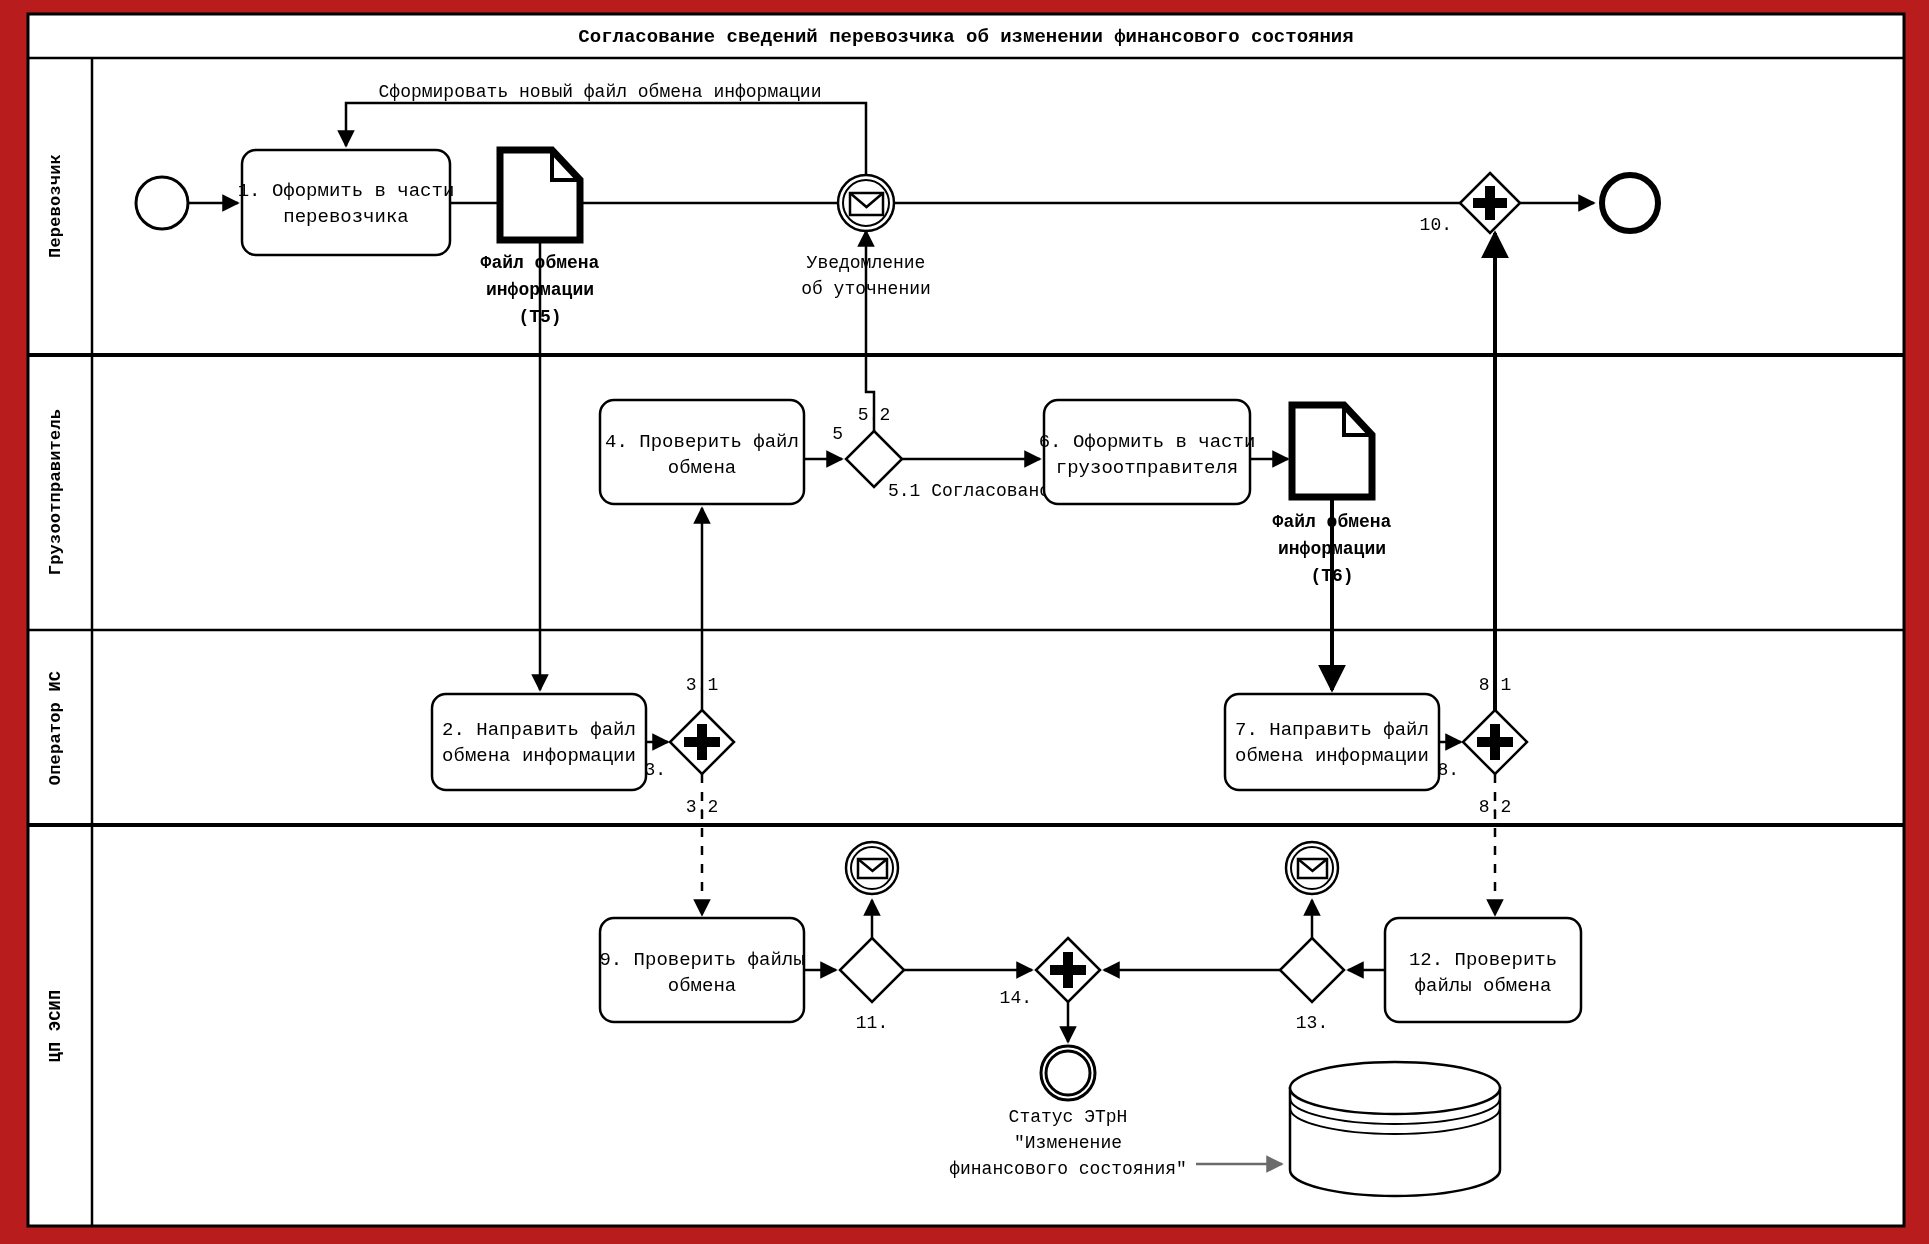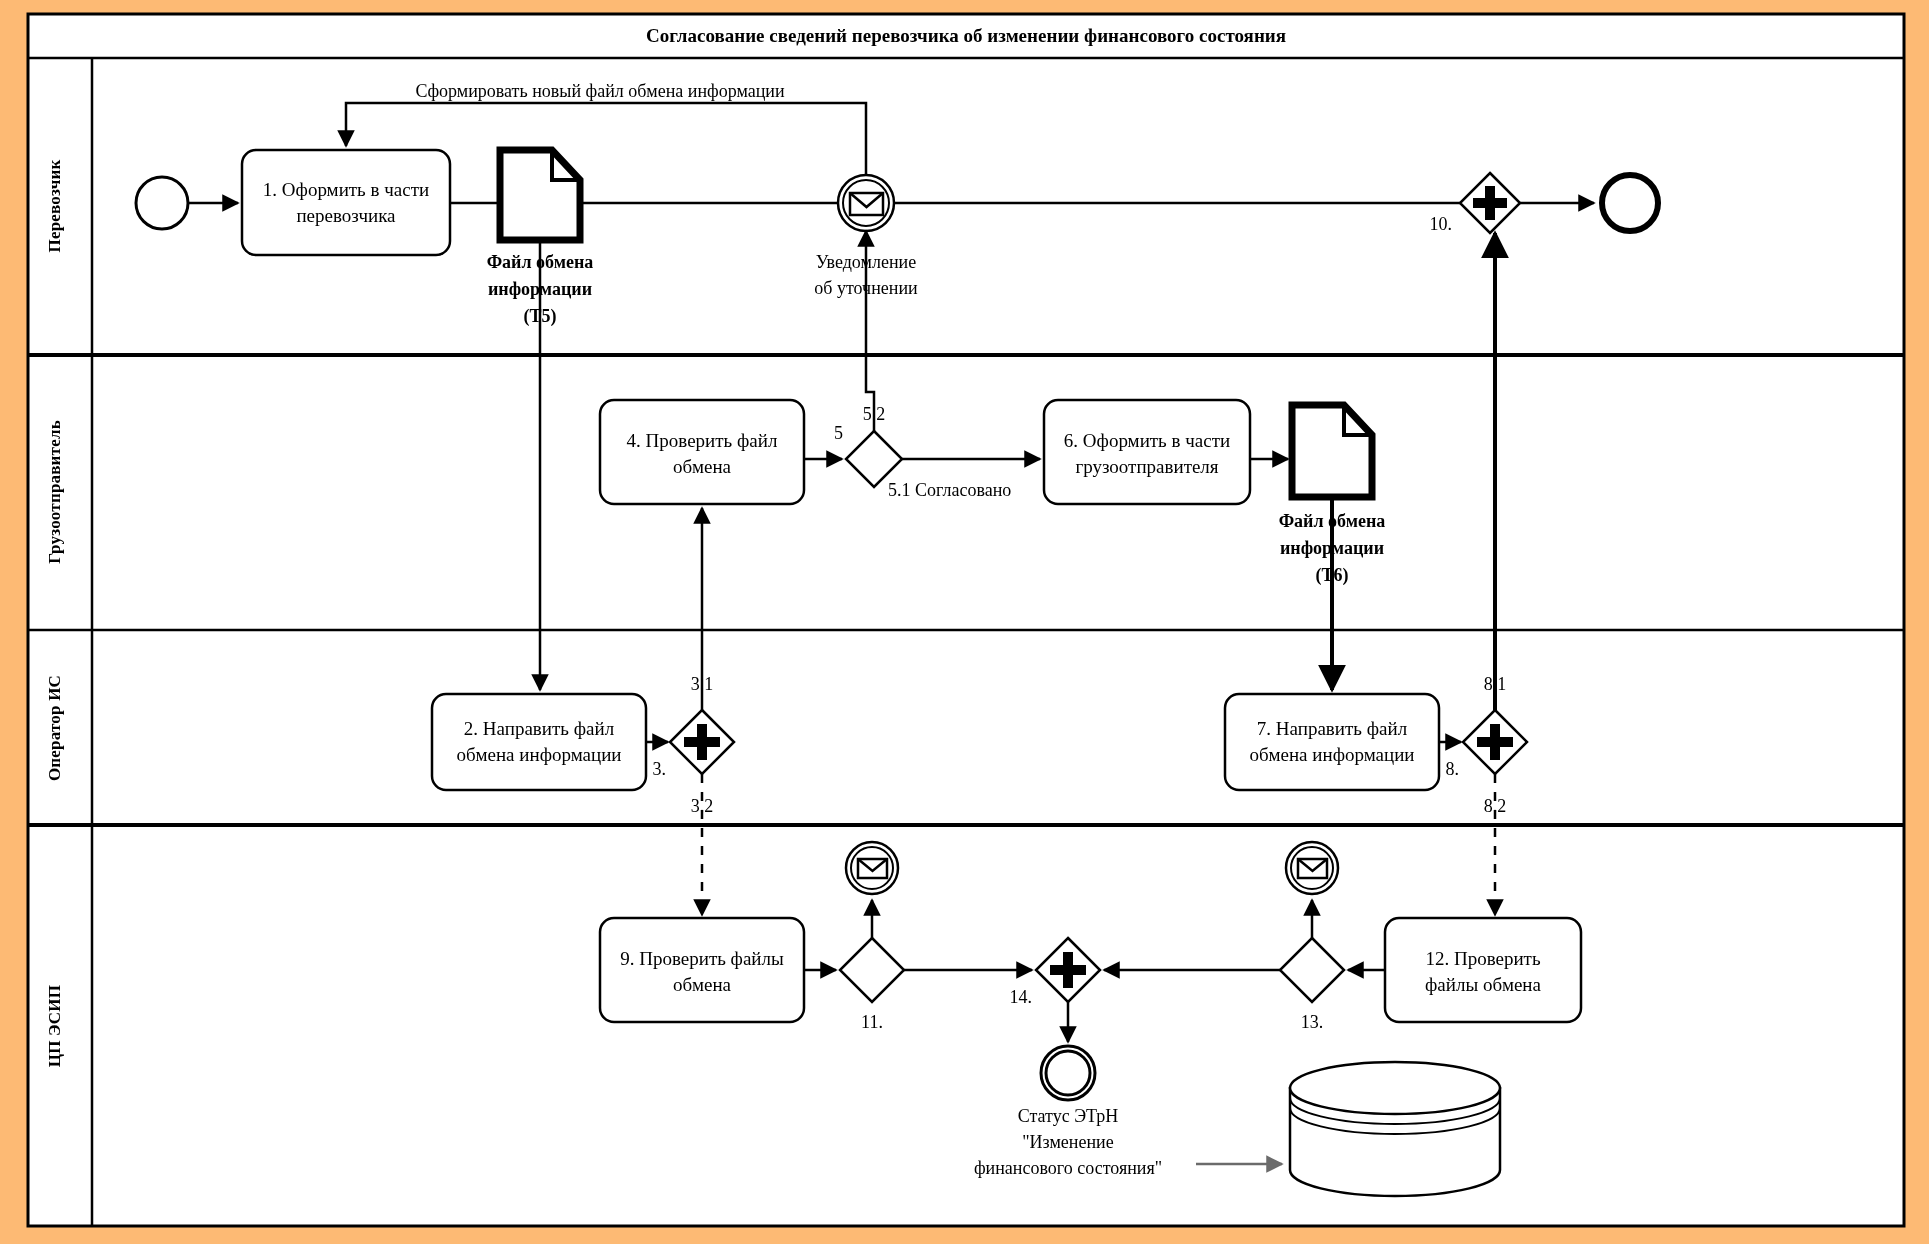--- a/index.html
+++ b/index.html
@@ -8,22 +8,23 @@
     background: #ffffff;
   }
   body {
     font-family: "Liberation Serif", "DejaVu Serif", serif;
     color: #000000;
   }
   #canvas {
     position: relative;
     width: 1929px;
     height: 1244px;
-    background: #fdba74;
+    background: #b91c1c;
     overflow: hidden;
+    font-family: Liberation Mono, monospace;
   }
   svg.diagram {
     position: absolute;
     top: 0;
     left: 0;
     width: 1929px;
     height: 1244px;
   }
   .lane-label {
     font-weight: bold;

